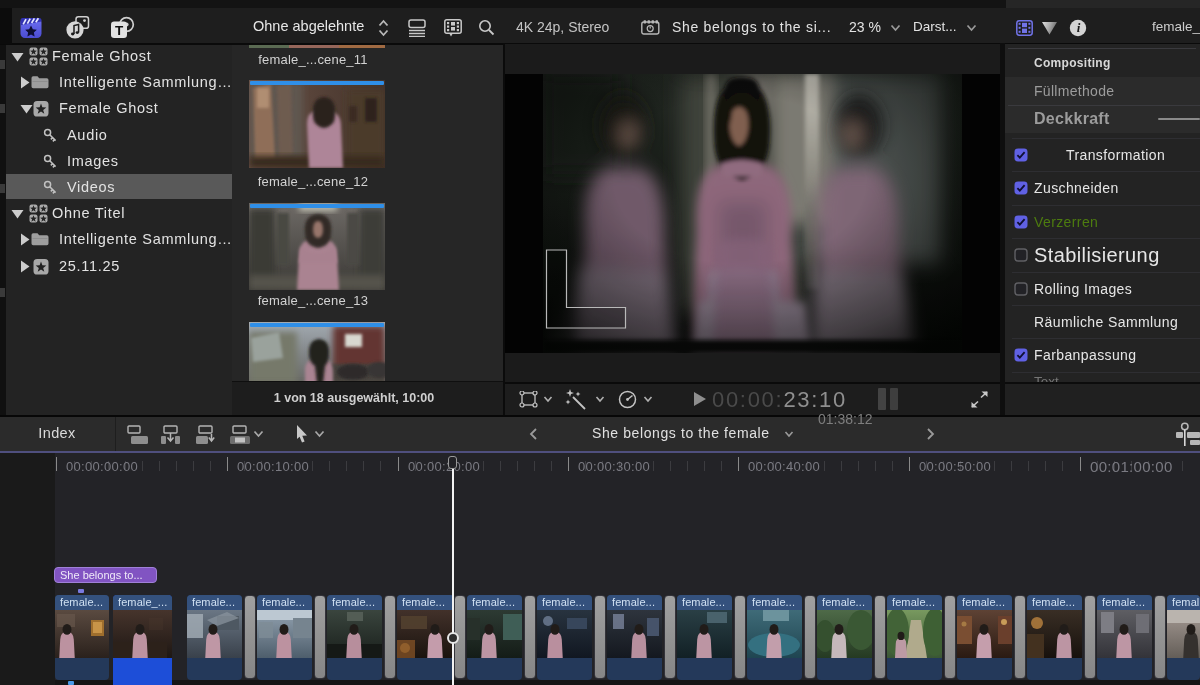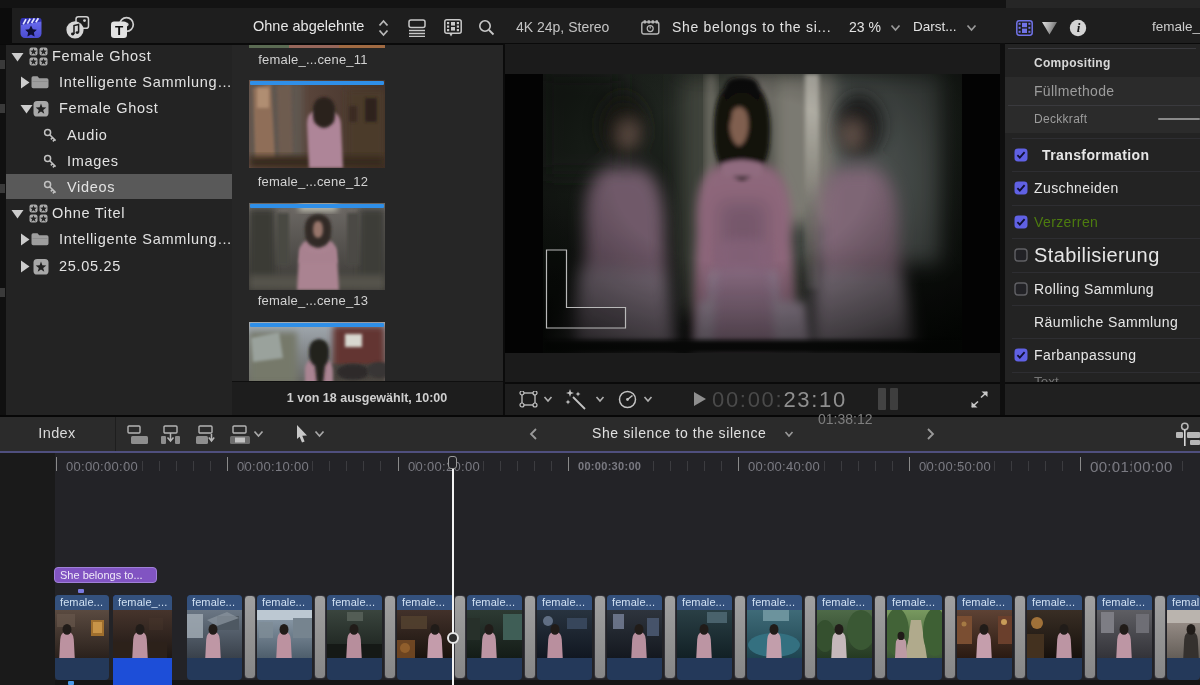--- a/index.html
+++ b/index.html
@@ -217,21 +217,21 @@
     <rect x="1.5" y="6" width="15" height="0.8" fill="#8a8a8a"></rect>
   </svg>
 <div class="a txt" style="left:59px;top:231px;font-size:14.5px;line-height:16.5px;color:#e2e2e2;font-weight:400;letter-spacing:0.7px">Intelligente Sammlung…</div>
 <svg class="a" style="left:20px;top:260px;" width="10" height="13" viewBox="0 0 10 13">
     <path d="M1 0.5 L9.5 6.5 L1 12.5 Z" fill="#cccccc"></path>
   </svg>
 <svg class="a" style="left:33px;top:258px;" width="16" height="17" viewBox="0 0 16 17">
     <rect x="0.5" y="1" width="15" height="15.5" rx="3.6" fill="#a8a8a8"></rect>
     <path d="M8.00 3.60 L9.35 7.34 L13.33 7.47 L10.19 9.91 L11.29 13.73 L8.00 11.50 L4.71 13.73 L5.81 9.91 L2.67 7.47 L6.65 7.34 Z" fill="#222222"></path>
   </svg>
-<div class="a txt" style="left:59px;top:258px;font-size:14.5px;line-height:16.5px;color:#e2e2e2;font-weight:400;letter-spacing:0.7px">25.05.25</div>
+<div class="a txt" style="left:59px;top:258px;font-size:14.5px;line-height:16.5px;color:#e2e2e2;font-weight:400;letter-spacing:0.7px">25.11.25</div>
 <div class="a" style="left:0px;top:60px;width:5px;height:9px;background:#3a3a3a"></div>
 <div class="a" style="left:0px;top:104px;width:5px;height:9px;background:#3a3a3a"></div>
 <div class="a" style="left:0px;top:184px;width:5px;height:9px;background:#3a3a3a"></div>
 <div class="a" style="left:0px;top:288px;width:5px;height:9px;background:#3a3a3a"></div>
 <svg class="a" style="left:249px;top:45px;" width="136" height="3" viewBox="0 0 136 3">
     <rect width="136" height="3" fill="#96665a"></rect>
     <rect x="0" width="40" height="3" fill="#5a6a52"></rect>
     <rect x="90" width="46" height="3" fill="#a06a42"></rect>
   </svg>
 <div class="a txt" style="left:313px;top:52px;transform:translateX(-50%);font-size:13px;line-height:15px;color:#d2d2d2;font-weight:400;letter-spacing:0.2px">female_...cene_11</div>
@@ -308,21 +308,21 @@
 <rect x="80" y="42" width="56" height="20" fill="#46423e" filter="url(#b2b)"></rect>
 <ellipse cx="104" cy="50" rx="16" ry="8" fill="#2e2c2a" filter="url(#b2b)"></ellipse>
 <ellipse cx="130" cy="48" rx="12" ry="8" fill="#383634" filter="url(#b2b)"></ellipse>
 <rect x="0" y="62" width="136" height="26" fill="#605c54" filter="url(#b3b)"></rect>
 <path d="M56 88 L56 48 Q56 38 66 36 L74 36 Q84 38 84 50 L84 88 Z" fill="#a98492" filter="url(#b2b)"></path>
 <path d="M60 32 Q59 18 70 17 Q81 18 80 32 Q80 40 76 44 L74 62 L68 62 L66 44 Q60 40 60 32 Z" fill="#23201e" filter="url(#b2b)"></path>
 <rect x="1" y="1" width="134" height="4" rx="1" fill="#2f8fe8"></rect>
     </svg>
 </div>
 <div class="a" style="left:232px;top:381px;width:271px;height:34px;background:#1d1d1d;border-top:1px solid #0f0f0f"></div>
-<div class="a txt" style="left:367px;top:391px;transform:translateX(-50%);font-size:12.5px;line-height:14.5px;color:#cfcfcf;font-weight:600;">1 von 18 ausgewählt, 10:00</div>
+<div class="a txt" style="left:354px;top:391px;transform:translateX(-50%);font-size:12.5px;line-height:14.5px;color:#cfcfcf;font-weight:600;">1 von 18 ausgewählt, 10:00</div>
 <svg class="a" style="left:543px;top:74px;" width="419" height="279" viewBox="0 0 419 279">
     <defs>
 <linearGradient id="vbg" x1="0" y1="0" x2="0" y2="1">
         <stop offset="0" stop-color="#272d27"></stop>
         <stop offset="0.5" stop-color="#181d18"></stop>
         <stop offset="1" stop-color="#080a08"></stop>
       </linearGradient>
 <radialGradient id="vig" cx="0.47" cy="0.38" r="0.75">
         <stop offset="0.4" stop-color="rgba(0,0,0,0)"></stop>
         <stop offset="0.8" stop-color="rgba(4,6,4,0.5)"></stop>
@@ -434,28 +434,28 @@
 <g fill="#c8c8c8">
       <path d="M17.5 0.5 L17.5 6 L11.5 0.5 Z"></path>
       <path d="M1.5 16.5 L1.5 11 L7.5 16.5 Z"></path>
     </g>
   </svg>
 <div class="a" style="left:1008px;top:48px;width:188px;height:1px;background:#3a3a3e"></div>
 <div class="a txt" style="left:1034px;top:55px;font-size:12px;line-height:16px;color:#d8d8d8;font-weight:600;letter-spacing:0.3px">Compositing</div>
 <div class="a" style="left:1005px;top:77px;width:195px;height:56px;background:#2b2b2b"></div>
 <div class="a" style="left:1008px;top:105px;width:192px;height:1px;background:#3a3a3e"></div>
 <div class="a txt" style="left:1034px;top:83px;font-size:14px;line-height:16px;color:#9c9c9c;font-weight:400;letter-spacing:0.3px">Füllmethode</div>
-<div class="a txt" style="left:1034px;top:111px;font-size:12px;line-height:16px;color:#9c9c9c;font-weight:400;letter-spacing:0.3px">Deckkraft</div>
+<div class="a txt" style="left:1034px;top:111px;font-size:16px;line-height:16px;color:#9c9c9c;font-weight:700;letter-spacing:0.3px">Deckkraft</div>
 <div class="a" style="left:1158px;top:118px;width:42px;height:2px;background:#8a8a8a;border-radius:1px"></div>
 <div class="a" style="left:1012px;top:138px;width:188px;height:1px;background:#2e2e32"></div>
 <svg class="a" style="left:1014px;top:148px;" width="14" height="14" viewBox="0 0 14 14">
     <rect x="0.5" y="0.5" width="13" height="13" rx="3.4" fill="#6061e4"></rect>
 <path d="M3.4 7.2 L5.8 9.7 L10.6 4.1" stroke="#101034" stroke-width="1.8" fill="none"></path>
   </svg>
-<div class="a txt" style="left:1042px;top:147px;font-size:14px;line-height:16px;color:#e6e6e6;font-weight:700;letter-spacing:0.4px">Transformation</div>
+<div class="a txt" style="left:1066px;top:147px;font-size:14px;line-height:16px;color:#e6e6e6;font-weight:400;letter-spacing:0.4px">Transformation</div>
 <div class="a" style="left:1012px;top:171px;width:188px;height:1px;background:#2e2e32"></div>
 <svg class="a" style="left:1014px;top:181px;" width="14" height="14" viewBox="0 0 14 14">
     <rect x="0.5" y="0.5" width="13" height="13" rx="3.4" fill="#6061e4"></rect>
 <path d="M3.4 7.2 L5.8 9.7 L10.6 4.1" stroke="#101034" stroke-width="1.8" fill="none"></path>
   </svg>
 <div class="a txt" style="left:1034px;top:180px;font-size:14px;line-height:16px;color:#e6e6e6;font-weight:400;letter-spacing:0.4px">Zuschneiden</div>
 <div class="a" style="left:1012px;top:205px;width:188px;height:1px;background:#2e2e32"></div>
 <svg class="a" style="left:1014px;top:215px;" width="14" height="14" viewBox="0 0 14 14">
     <rect x="0.5" y="0.5" width="13" height="13" rx="3.4" fill="#6061e4"></rect>
 <path d="M3.4 7.2 L5.8 9.7 L10.6 4.1" stroke="#101034" stroke-width="1.8" fill="none"></path>
@@ -463,21 +463,21 @@
 <div class="a txt" style="left:1034px;top:214px;font-size:14px;line-height:16px;color:#4d7c0f;font-weight:400;letter-spacing:0.4px">Verzerren</div>
 <div class="a" style="left:1012px;top:238px;width:188px;height:1px;background:#2e2e32"></div>
 <svg class="a" style="left:1014px;top:248px;" width="14" height="14" viewBox="0 0 14 14">
     <rect x="1" y="1" width="12" height="12" rx="3" fill="#222226" stroke="#606064" stroke-width="1.4"></rect>
   </svg>
 <div class="a txt" style="left:1034px;top:247px;font-size:20px;line-height:16px;color:#e6e6e6;font-weight:400;letter-spacing:0.4px">Stabilisierung</div>
 <div class="a" style="left:1012px;top:272px;width:188px;height:1px;background:#2e2e32"></div>
 <svg class="a" style="left:1014px;top:282px;" width="14" height="14" viewBox="0 0 14 14">
     <rect x="1" y="1" width="12" height="12" rx="3" fill="#222226" stroke="#606064" stroke-width="1.4"></rect>
   </svg>
-<div class="a txt" style="left:1034px;top:281px;font-size:14px;line-height:16px;color:#e6e6e6;font-weight:400;letter-spacing:0.4px">Rolling Sammlung</div>
+<div class="a txt" style="left:1034px;top:281px;font-size:14px;line-height:16px;color:#e6e6e6;font-weight:400;letter-spacing:0.4px">Rolling Images</div>
 <div class="a" style="left:1012px;top:305px;width:188px;height:1px;background:#2e2e32"></div>
 <div class="a txt" style="left:1034px;top:314px;font-size:14px;line-height:16px;color:#e6e6e6;font-weight:400;letter-spacing:0.4px">Räumliche Sammlung</div>
 <div class="a" style="left:1012px;top:338px;width:188px;height:1px;background:#2e2e32"></div>
 <svg class="a" style="left:1014px;top:348px;" width="14" height="14" viewBox="0 0 14 14">
     <rect x="0.5" y="0.5" width="13" height="13" rx="3.4" fill="#6061e4"></rect>
 <path d="M3.4 7.2 L5.8 9.7 L10.6 4.1" stroke="#101034" stroke-width="1.8" fill="none"></path>
   </svg>
 <div class="a txt" style="left:1034px;top:347px;font-size:14px;line-height:16px;color:#e6e6e6;font-weight:400;letter-spacing:0.4px">Farbanpassung</div>
 <div class="a" style="left:1012px;top:372px;width:188px;height:1px;background:#2e2e32"></div>
 <div class="a txt" style="left:1034px;top:374px;font-size:13.5px;line-height:15.5px;color:#757575;font-weight:400;">Text</div>
@@ -510,21 +510,21 @@
   </svg>
 <svg class="a" style="left:295px;top:424px;" width="14" height="20" viewBox="0 0 14 20">
     <path d="M2 1 L12 11.5 L7.3 11.8 L9.6 17.5 L7 18.6 L4.6 12.8 L2 15 Z" fill="#c8c8c8"></path>
   </svg>
 <svg class="a" style="left:314px;top:430px;" width="11" height="8" viewBox="0 0 11 8">
     <path d="M1.5 1.5 L5.5 6 L9.5 1.5" stroke="#a8a8a8" stroke-width="1.7" fill="none"></path>
   </svg>
 <svg class="a" style="left:528px;top:427px;" width="10" height="14" viewBox="0 0 10 14">
     <path d="M8 2 L3 7 L8 12" stroke="#9a9a9a" stroke-width="1.8" fill="none"></path>
   </svg>
-<div class="a txt" style="left:592px;top:425px;font-size:14px;line-height:16px;color:#e0e0e0;font-weight:400;letter-spacing:0.6px">She silence to the silence</div>
+<div class="a txt" style="left:592px;top:425px;font-size:14px;line-height:16px;color:#e0e0e0;font-weight:400;letter-spacing:0.6px">She belongs to the female</div>
 <svg class="a" style="left:784px;top:431px;" width="10" height="7" viewBox="0 0 10 7">
     <path d="M1.5 1 L5 5 L8.5 1" stroke="#9a9a9a" stroke-width="1.6" fill="none"></path>
   </svg>
 <div class="a txt" style="left:818px;top:411px;font-size:14px;line-height:16px;color:#7e7e7e;font-weight:400;">01:38:12</div>
 <svg class="a" style="left:925px;top:427px;" width="10" height="14" viewBox="0 0 10 14">
     <path d="M3 2 L8 7 L3 12" stroke="#9a9a9a" stroke-width="1.8" fill="none"></path>
   </svg>
 <svg class="a" style="left:1176px;top:422px;" width="24" height="25" viewBox="0 0 24 25">
     <g fill="#b8b8b8">
       <rect x="0" y="10" width="7" height="6" rx="1"></rect>
@@ -597,21 +597,21 @@
 <div class="a" style="left:1080px;top:457px;width:1px;height:14px;background:#8a8a8a"></div>
 <div class="a" style="left:1097px;top:461px;width:1px;height:10px;background:#3c3c40"></div>
 <div class="a" style="left:1114px;top:461px;width:1px;height:10px;background:#3c3c40"></div>
 <div class="a" style="left:1131px;top:461px;width:1px;height:10px;background:#3c3c40"></div>
 <div class="a" style="left:1148px;top:461px;width:1px;height:10px;background:#3c3c40"></div>
 <div class="a" style="left:1165px;top:461px;width:1px;height:10px;background:#3c3c40"></div>
 <div class="a" style="left:1182px;top:461px;width:1px;height:10px;background:#3c3c40"></div>
 <div class="a txt" style="left:66px;top:459px;font-size:13px;line-height:15px;color:#7a7a82;font-weight:400;letter-spacing:0.3px">00:00:00:00</div>
 <div class="a txt" style="left:237px;top:459px;font-size:13px;line-height:15px;color:#7a7a82;font-weight:400;letter-spacing:0.3px">00:00:10:00</div>
 <div class="a txt" style="left:408px;top:459px;font-size:13px;line-height:15px;color:#7a7a82;font-weight:400;letter-spacing:0.3px">00:00:20:00</div>
-<div class="a txt" style="left:578px;top:459px;font-size:11px;line-height:15px;color:#7a7a82;font-weight:700;letter-spacing:0.3px">00:00:30:00</div>
+<div class="a txt" style="left:578px;top:459px;font-size:13px;line-height:15px;color:#7a7a82;font-weight:400;letter-spacing:0.3px">00:00:30:00</div>
 <div class="a txt" style="left:748px;top:459px;font-size:13px;line-height:15px;color:#7a7a82;font-weight:400;letter-spacing:0.3px">00:00:40:00</div>
 <div class="a txt" style="left:919px;top:459px;font-size:13px;line-height:15px;color:#7a7a82;font-weight:400;letter-spacing:0.3px">00:00:50:00</div>
 <div class="a txt" style="left:1090px;top:459px;font-size:15px;line-height:15px;color:#7a7a82;font-weight:400;letter-spacing:0.3px">00:01:00:00</div>
 <div class="a" style="left:55px;top:595px;width:54px;height:85px;background:#24395a;border-radius:4px;overflow:hidden">
 <div style="height:15px;background:#34517d;color:#cfe0f2;font-size:11px;line-height:15px;padding-left:5px;letter-spacing:0.1px;white-space:nowrap;overflow:hidden">female...</div>
 <svg width="54" height="48" viewBox="0 0 54 48" preserveAspectRatio="none">
       <defs>
         <linearGradient id="cg55" x1="0" y1="0" x2="0" y2="1">
           <stop offset="0" stop-color="#5a4a40"></stop>
           <stop offset="1" stop-color="#2a211c"></stop>

